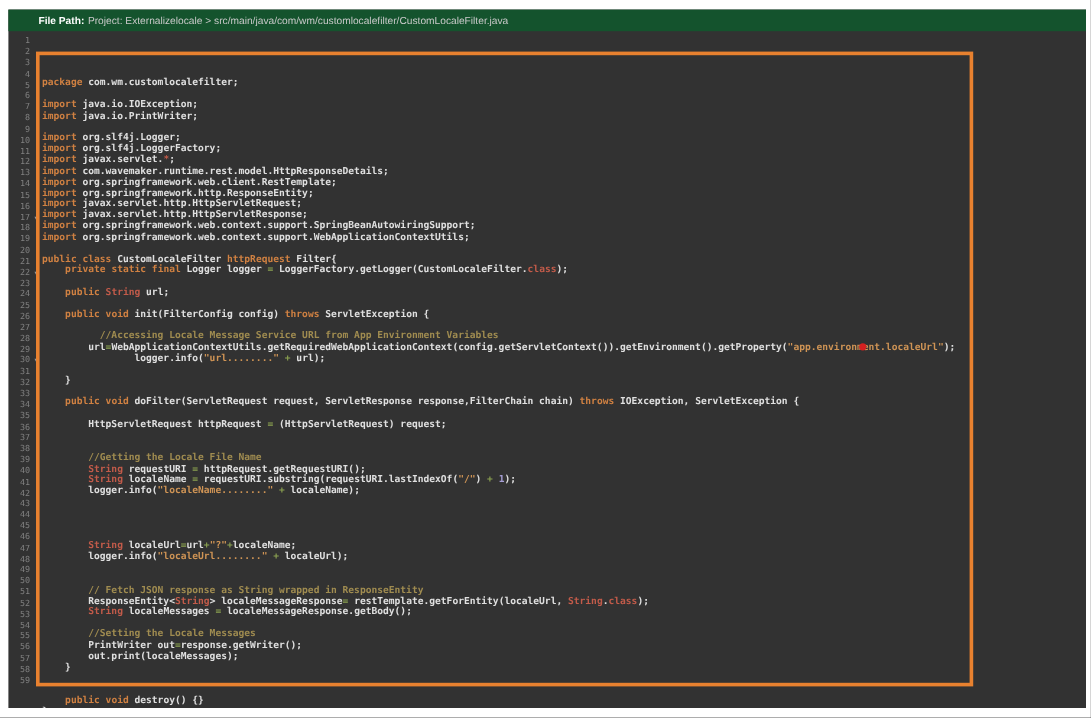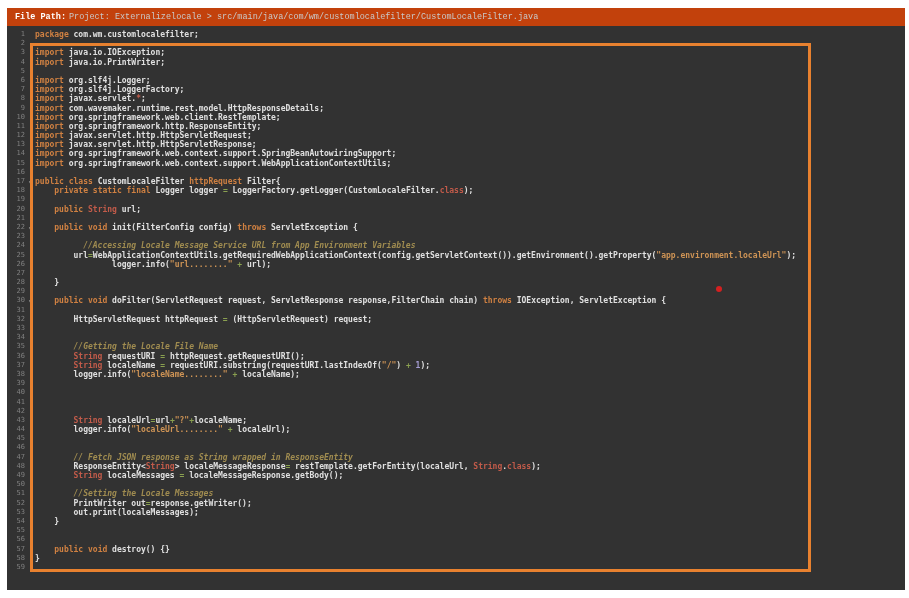--- a/index.html
+++ b/index.html
@@ -5,44 +5,44 @@
   html,body{margin:0;padding:0;}
   body{
     width:909px;height:598px;background:#ffffff;position:relative;overflow:hidden;
     font-family:"Liberation Sans", sans-serif;
   }
   .window{
     position:absolute;left:7px;top:8px;width:898px;height:582px;
     background:#323232;
   }
   .titlebar{
-    position:absolute;left:0;top:0;width:100%;height:18px;background:#c2410c;
-    display:flex;align-items:center;padding-left:8px;box-sizing:border-box;
-    font-size:8.5px;color:#c9c9c9;white-space:nowrap;font-family:Liberation Mono, monospace;
+    position:absolute;left:0;top:0;width:100%;height:18px;background:#14532d;
+    display:flex;align-items:center;padding-left:25px;box-sizing:border-box;
+    font-size:8.5px;color:#c9c9c9;white-space:nowrap;
   }
   .titlebar .label{color:#ffffff;font-weight:bold;margin-right:3px;}
   .editor{
     position:absolute;left:0;top:22px;width:100%;height:560px;
     font-family:"DejaVu Sans Mono", monospace;font-size:8px;font-weight:bold;
     overflow:hidden;
   }
   .line{display:flex;height:9.2px;line-height:9.2px;white-space:pre;}
   .gutter{
     display:inline-block;width:18px;flex:0 0 18px;text-align:right;
     color:#808080;font-weight:normal;font-size:7px;
   }
   .fold{
     display:inline-block;width:10px;flex:0 0 10px;text-align:center;
     color:#9a9a9a;font-size:6px;font-weight:normal;
   }
-  .code{color:#e0e0e0;}
+  .code{color:#e0e0e0;margin-top:34px;}
   .tok-k{color:#d08142;}
   .tok-t{color:#c25b4a;}
   .tok-s{color:#cf9455;}
-  .tok-c{color:#a08c50;font-style:italic;}
+  .tok-c{color:#a08c50;}
   .tok-n{color:#a79fd6;}
   .tok-o{color:#8aa050;}
   .tok-p{color:#e0e0e0;}
   .highlight-box{
     position:absolute;left:30px;top:43px;width:781px;height:529px;
     border:3px solid #e8812f;box-sizing:border-box;pointer-events:none;
   }
   .red-dot{
     position:absolute;left:716px;top:286px;width:6px;height:6px;border-radius:50%;
     background:#d42020;pointer-events:none;

